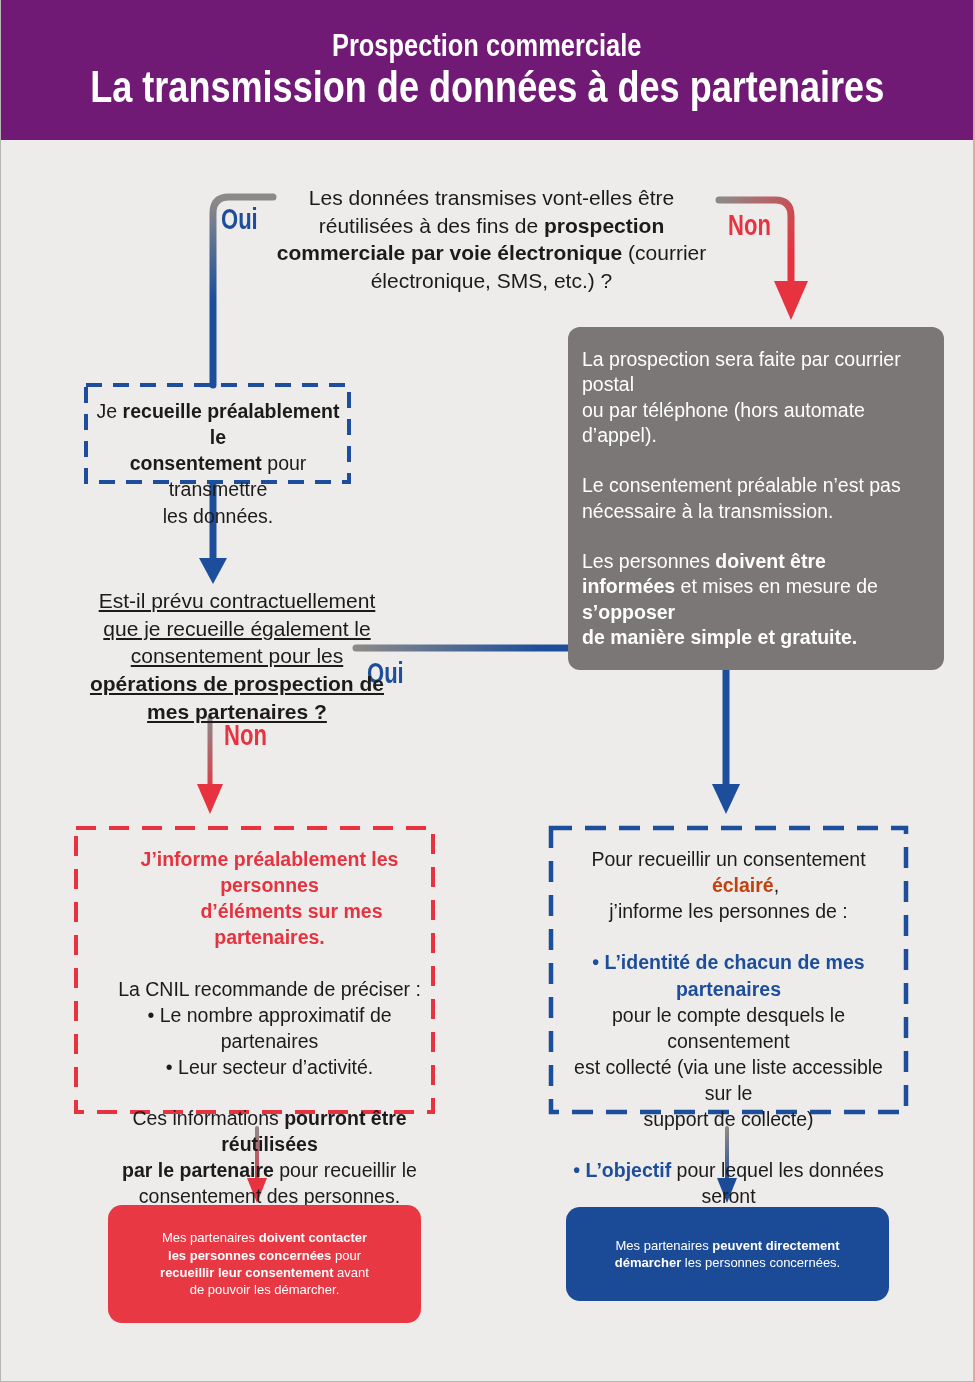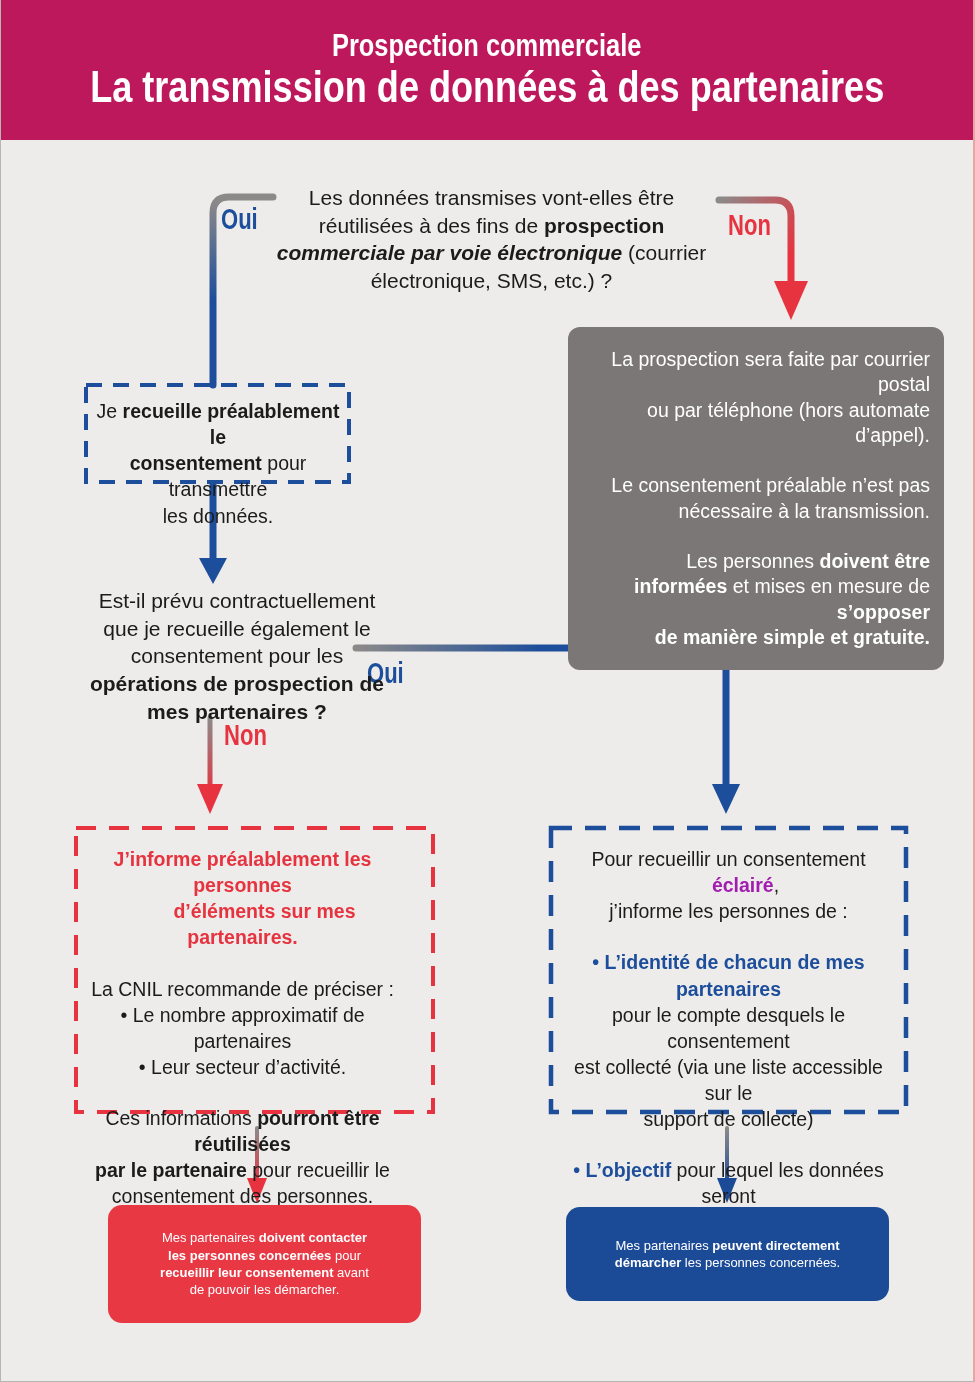--- a/index.html
+++ b/index.html
@@ -5,40 +5,40 @@
   * { margin:0; padding:0; box-sizing:border-box; }
   body { font-family: "Liberation Sans", sans-serif; background:#d9d8d6; }
   #page {
     position:relative; width:975px; height:1382px; margin:0 auto;
     background:#edecea; overflow:hidden;
     border-left:1px solid #b7b6b4; border-bottom:1px solid #b7b6b4; border-right:2px solid #e4a8a4;
   }
   
   .header {
     position:absolute; left:0; top:0; width:100%; height:140px;
-    background:#be185d; color:#ffffff; text-align:center;
+    background:#701a75; color:#ffffff; text-align:center;
     display:flex; flex-direction:column; justify-content:center; gap:2px;
   }
   .header .subtitle { font-size:31px; font-weight:700; line-height:1.05; }
   .header .title    { font-size:44px; font-weight:700; line-height:1.05; }
   .cond { display:inline-block; transform:scaleX(0.82); transform-origin:center; white-space:nowrap; }
   
   .tblock { position:absolute; text-align:center; color:#1b1b1b; font-size:21px; line-height:1.32; }
   .small  { font-size:19.5px; line-height:1.34; }
   .branch-label {
     position:absolute; font-weight:700; font-size:29px; line-height:1;
     transform:scaleX(0.76); transform-origin:left center; letter-spacing:0;
   }
   .blue-text { color:#1d4e9b; }
   .red-text  { color:#e6333f; }
   
   .info-gray {
     position:absolute; left:567px; top:327px; width:376px; min-height:246px;
     background:#7a7776; color:#ffffff; border-radius:12px;
-    padding:20px 14px; text-align:right; font-size:19.5px; line-height:1.3;
+    padding:20px 14px; text-align:left; font-size:19.5px; line-height:1.3;
     display:flex; flex-direction:column; justify-content:center; gap:25px;
   }
   
   .dashed-content { position:absolute; text-align:center; color:#1b1b1b; }
   
   .result {
     position:absolute; color:#ffffff; text-align:center;
     font-size:13px; line-height:1.34; border-radius:14px;
     display:flex; align-items:center; justify-content:center; padding:12px 10px;
   }
@@ -103,50 +103,50 @@
     <polygon points="256,1203 246,1178 266,1178" fill="#e6333f"></polygon>
     <path d="M 726 1128 V 1180" fill="none" stroke="url(#gBR)" stroke-width="4" stroke-linecap="round"></path>
     <polygon points="726,1203 716,1178 736,1178" fill="#1b4a96"></polygon>
 
     <rect x="85" y="385" width="263" height="97" fill="none" stroke="#1d4e9b" stroke-width="4" stroke-dasharray="16 11"></rect>
     <rect x="75" y="828" width="357" height="284" fill="none" stroke="#e6333f" stroke-width="4" stroke-dasharray="20 13"></rect>
     <rect x="550" y="828" width="355" height="284" fill="none" stroke="#1d4e9b" stroke-width="4.5" stroke-dasharray="21 13"></rect>
   </svg>
 
   <div class="tblock" style="left:258px; top:184px; width:465px;">
-    <span><span>Les données transmises vont-elles être</span><br><span>réutilisées à des fins de </span><span style="font-weight: 700;">prospection</span><br><span style="font-weight: 700; font-style: italic;">commerciale par voie électronique</span><span> (courrier</span><br><span>électronique, SMS, etc.) ?</span></span>
+    <span><span>Les données transmises vont-elles être</span><br><span>réutilisées à des fins de </span><span style="font-weight: 700;">prospection</span><br><span style="font-weight: 700;">commerciale par voie électronique</span><span> (courrier</span><br><span>électronique, SMS, etc.) ?</span></span>
   </div>
 
   <div class="branch-label blue-text" style="left:220px; top:205px;">Oui</div>
   <div class="branch-label red-text" style="left:727px; top:211px;">Non</div>
   <div class="branch-label blue-text" style="left:366px; top:659px;">Oui</div>
   <div class="branch-label red-text" style="left:223px; top:721px;">Non</div>
 
   <div class="info-gray">
     <div><span><span>La prospection sera faite par courrier postal</span><br><span>ou par téléphone (hors automate d’appel).</span></span></div>
     <div><span><span>Le consentement préalable n’est pas</span><br><span>nécessaire à la transmission.</span></span></div>
     <div><span><span>Les personnes </span><span style="font-weight: 700;">doivent être</span><br><span style="font-weight: 700;">informées</span><span> et mises en mesure de </span><span style="font-weight: 700;">s’opposer</span><br><span style="font-weight: 700;">de manière simple et gratuite.</span></span></div>
   </div>
 
   <div class="dashed-content small" style="left:94px; top:398px; width:246px;">
     <span><span>Je </span><span style="font-weight: 700;">recueille préalablement le</span><br><span style="font-weight: 700;">consentement</span><span> pour transmettre</span><br><span>les données.</span></span>
   </div>
 
-  <div class="tblock" style="left:66px; top:587px; width:340px;">
+  <div class="tblock" style="left:66px; top:587px; width:340px;text-decoration:underline;">
     <span><span>Est-il prévu contractuellement</span><br><span>que je recueille également le</span><br><span>consentement pour les</span><br><span style="font-weight: 700;">opérations de prospection de</span><br><span style="font-weight: 700;">mes partenaires ?</span></span>
   </div>
 
-  <div class="dashed-content small stack" style="left:76px; top:846px; width:331px;">
+  <div class="dashed-content small stack" style="left:103px; top:846px; width:331px;">
     <div><span><span style="font-weight: 700; color: rgb(230, 51, 63);">J’informe préalablement les personnes</span><br><span style="font-weight: 700; color: rgb(230, 51, 63); margin-left: 44px;">d’éléments sur mes partenaires.</span></span></div>
     <div><span><span>La CNIL recommande de préciser :</span><br><span>• Le nombre approximatif de partenaires</span><br><span>• Leur secteur d’activité.</span></span></div>
     <div><span><span>Ces informations </span><span style="font-weight: 700;">pourront être réutilisées</span><br><span style="font-weight: 700;">par le partenaire</span><span> pour recueillir le</span><br><span>consentement des personnes.</span></span></div>
   </div>
 
   <div class="dashed-content small stack" style="left:562px; top:846px; width:331px;">
-    <div><span><span>Pour recueillir un consentement </span><span style="font-weight: 700; color: #a21caf; margin-left: 34px;">éclairé</span><span>,</span><br><span>j’informe les personnes de :</span></span></div>
+    <div><span><span>Pour recueillir un consentement </span><span style="font-weight: 700; color: #c2410c; margin-left: 34px;">éclairé</span><span>,</span><br><span>j’informe les personnes de :</span></span></div>
     <div><span><span style="font-weight: 700; color: rgb(29, 78, 155);">• L’identité de chacun de mes partenaires</span><br><span>pour le compte desquels le consentement</span><br><span>est collecté (via une liste accessible sur le</span><br><span>support de collecte)</span></span></div>
     <div><span><span style="font-weight: 700; color: rgb(29, 78, 155);">• L’objectif</span><span> pour lequel les données seront</span><br><span>utilisées par les partenaires.</span></span></div>
   </div>
 
   <div class="result result-red">
     <div><span><span>Mes partenaires </span><span style="font-weight: 700;">doivent contacter</span><br><span style="font-weight: 700;">les personnes concernées</span><span> pour</span><br><span style="font-weight: 700;">recueillir leur consentement</span><span> avant</span><br><span>de pouvoir les démarcher.</span></span></div>
   </div>
   <div class="result result-blue">
     <div><span><span>Mes partenaires </span><span style="font-weight: 700;">peuvent directement</span><br><span style="font-weight: 700;">démarcher</span><span> les personnes concernées.</span></span></div>
   </div>

